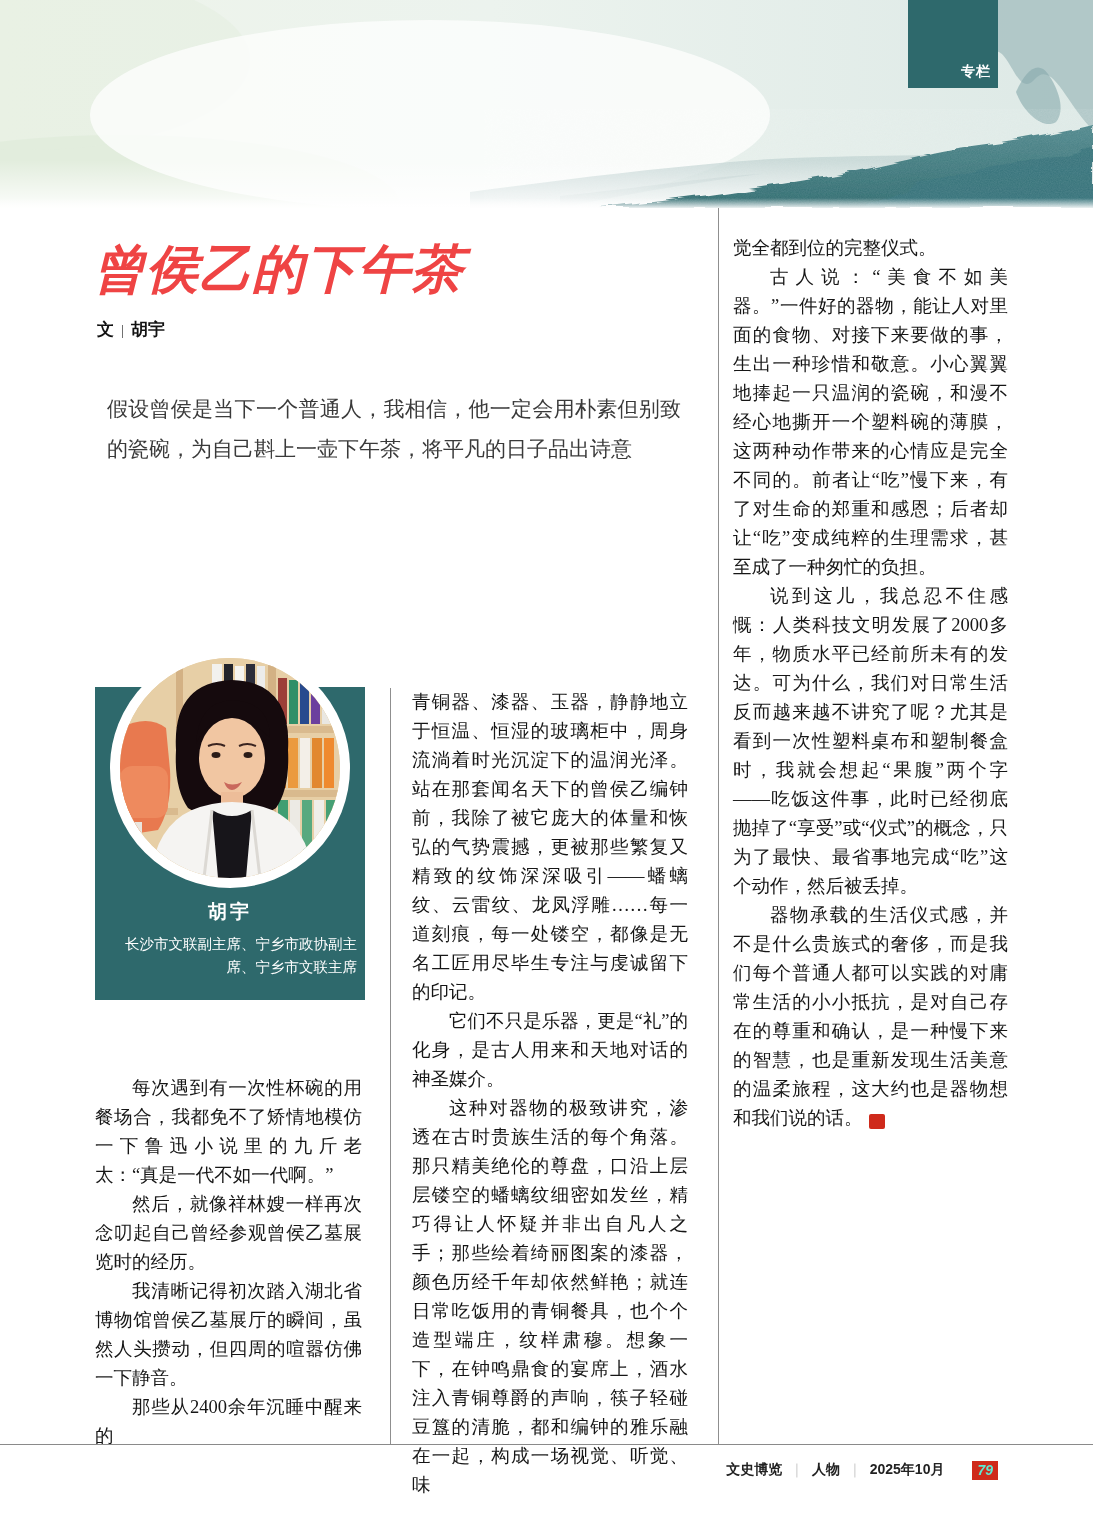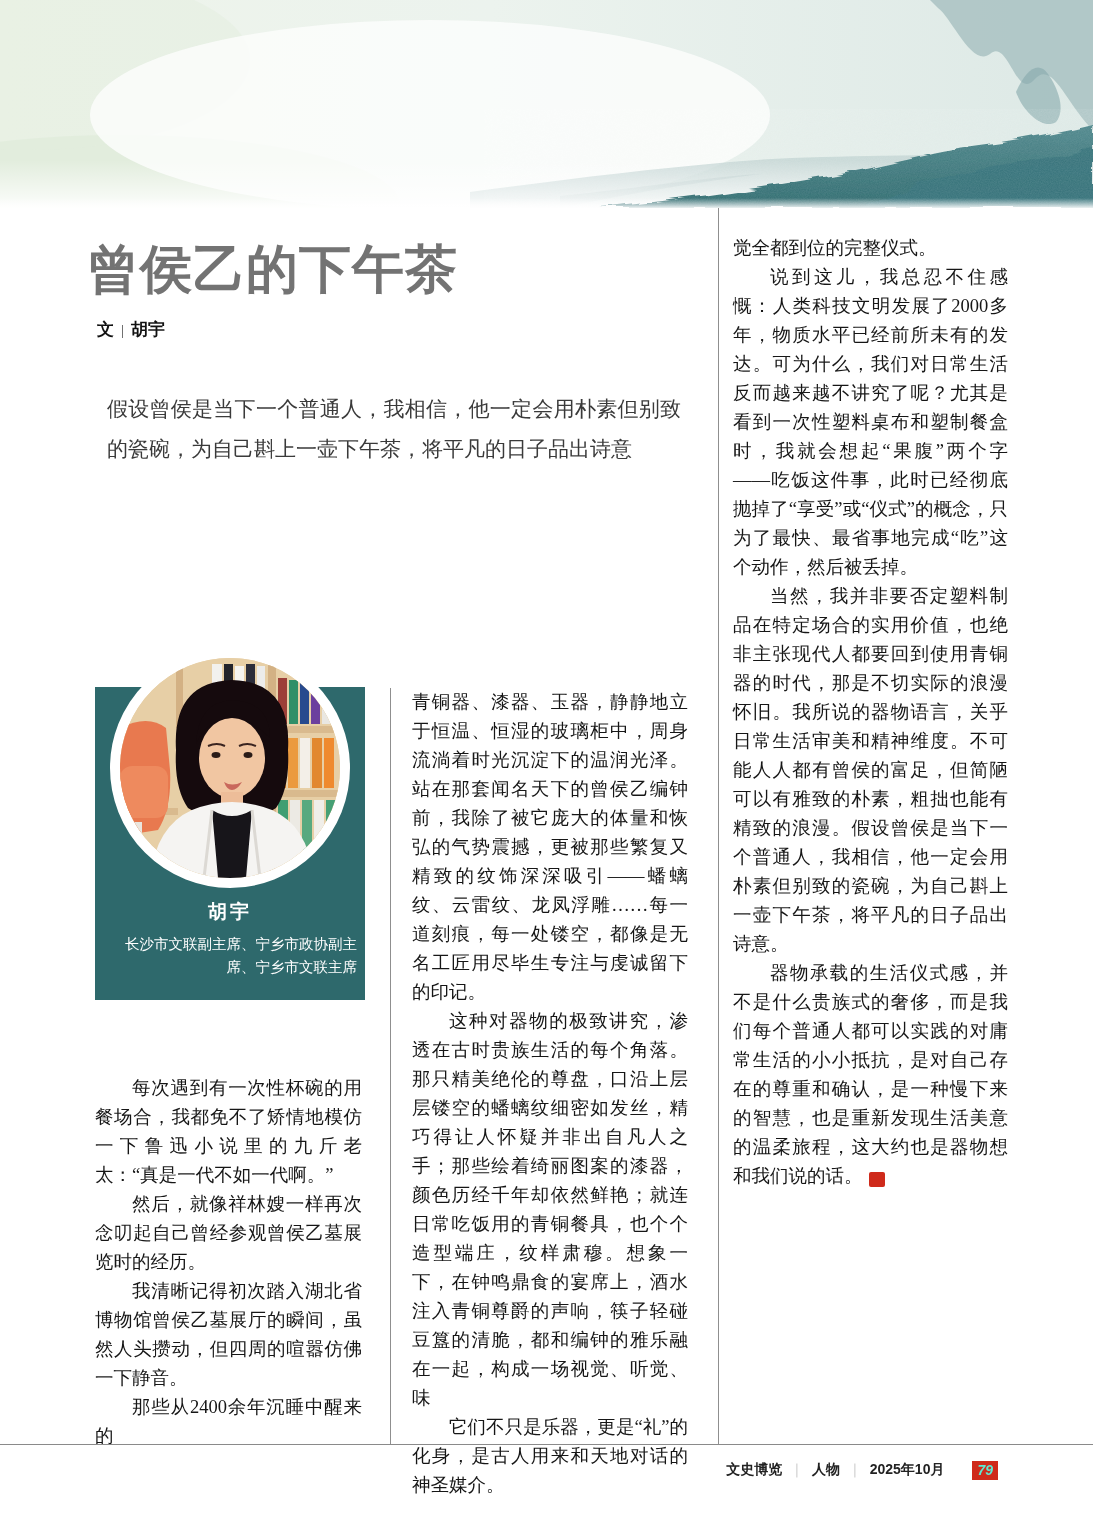--- a/index.html
+++ b/index.html
@@ -9,22 +9,22 @@
 
   
   .header{position:absolute;left:0;top:0;width:1093px;height:208px;overflow:hidden;}
   .header svg{display:block;}
   .column-tag{position:absolute;left:908px;top:0;width:90px;height:88px;background:var(--teal);
         color:#fff;display:flex;align-items:flex-end;justify-content:flex-end;
         padding:0 7px 7px 0;box-sizing:border-box;
         font-family:"Liberation Sans",sans-serif;font-size:14px;font-weight:bold;letter-spacing:1px;}
 
   
-  .title{position:absolute;left:87px;top:240px;font-family:"Liberation Sans",sans-serif;
-        font-weight:900;font-size:52px;line-height:1.15;color:#737373;letter-spacing:1px;}
+  .title{position:absolute;left:93px;top:240px;font-family:"Liberation Sans",sans-serif;
+        font-weight:900;font-size:52px;line-height:1.15;color:#ef4444;letter-spacing:1px;font-style:italic;}
   .byline{position:absolute;left:97px;top:318px;font-size:17px;font-weight:bold;color:#111;}
   .byline .bar{font-weight:normal;color:#444;margin:0 7px;font-size:15px;}
   .standfirst{position:absolute;left:95px;top:377px;width:574px;
         font-family:"Liberation Sans",sans-serif;font-size:21px;line-height:40px;
         color:#3a3a3a;text-align:justify;}
 
   
   .col{position:absolute;font-size:18.5px;line-height:29px;color:#161616;text-align:justify;}
   .col p{margin:0;}
   .col p.ind{text-indent:2em;}
@@ -107,20 +107,23 @@
         <rect x="1045" y="158" width="3" height="10"></rect>
       </g>
 
       <path d="M600,208 C680,200 760,188 830,176 C890,166 930,152 980,146 C1020,141 1060,133 1093,125 L1093,208 Z" fill="url(#tealG)" filter="url(#roughF)"></path>
       <path d="M860,208 C910,188 960,172 1000,166 C1040,160 1070,152 1093,148 L1093,208 Z" fill="#35727a" opacity="0.9" filter="url(#roughF)"></path>
       <rect x="540" y="118" width="553" height="90" filter="url(#noiseF)" opacity="0.16"></rect>
       <rect x="0" y="198" width="1093" height="10" fill="url(#fadeWhite)"></rect>
     </svg>
   </div>
 
+  <div class="column-tag">
+    <span>专栏</span>
+  </div>
 
   <h1 class="title" style="margin:0;">曾侯乙的下午茶</h1>
   <div class="byline">
     <span>文</span><span class="bar">|</span><span>胡宇</span>
   </div>
   <p class="standfirst" style="margin:12px;">假设曾侯是当下一个普通人，我相信，他一定会用朴素但别致的瓷碗，为自己斟上一壶下午茶，将平凡的日子品出诗意</p>
 
   <div class="author-card">
     <div class="author-name">胡宇</div>
     <div class="author-titles">长沙市文联副主席、宁乡市政协副主席、宁乡市文联主席</div>
@@ -181,27 +184,27 @@
   </div>
 
   <div class="col col-left">
       <p class="ind">每次遇到有一次性杯碗的用餐场合，我都免不了矫情地模仿一下鲁迅小说里的九斤老太：“真是一代不如一代啊。”</p>
       <p class="ind">然后，就像祥林嫂一样再次念叨起自己曾经参观曾侯乙墓展览时的经历。</p>
       <p class="ind">我清晰记得初次踏入湖北省博物馆曾侯乙墓展厅的瞬间，虽然人头攒动，但四周的喧嚣仿佛一下静音。</p>
       <p class="ind">那些从2400余年沉睡中醒来的</p>
     </div>
   <div class="col col-mid">
       <p class="">青铜器、漆器、玉器，静静地立于恒温、恒湿的玻璃柜中，周身流淌着时光沉淀下的温润光泽。站在那套闻名天下的曾侯乙编钟前，我除了被它庞大的体量和恢弘的气势震撼，更被那些繁复又精致的纹饰深深吸引——蟠螭纹、云雷纹、龙凤浮雕……每一道刻痕，每一处镂空，都像是无名工匠用尽毕生专注与虔诚留下的印记。</p>
+      <p class="ind">它们不只是乐器，更是“礼”的化身，是古人用来和天地对话的神圣媒介。</p>
       <p class="ind">这种对器物的极致讲究，渗透在古时贵族生活的每个角落。那只精美绝伦的尊盘，口沿上层层镂空的蟠螭纹细密如发丝，精巧得让人怀疑并非出自凡人之手；那些绘着绮丽图案的漆器，颜色历经千年却依然鲜艳；就连日常吃饭用的青铜餐具，也个个造型端庄，纹样肃穆。想象一下，在钟鸣鼎食的宴席上，酒水注入青铜尊爵的声响，筷子轻碰豆簋的清脆，都和编钟的雅乐融在一起，构成一场视觉、听觉、味</p>
-      <p class="ind">它们不只是乐器，更是“礼”的化身，是古人用来和天地对话的神圣媒介。</p>
     </div>
   <div class="col col-right">
       <p class="">觉全都到位的完整仪式。</p>
+      <p class="ind">古人说：“美食不如美器。”一件好的器物，能让人对里面的食物、对接下来要做的事，生出一种珍惜和敬意。小心翼翼地捧起一只温润的瓷碗，和漫不经心地撕开一个塑料碗的薄膜，这两种动作带来的心情应是完全不同的。前者让“吃”慢下来，有了对生命的郑重和感恩；后者却让“吃”变成纯粹的生理需求，甚至成了一种匆忙的负担。</p>
       <p class="ind">说到这儿，我总忍不住感慨：人类科技文明发展了2000多年，物质水平已经前所未有的发达。可为什么，我们对日常生活反而越来越不讲究了呢？尤其是看到一次性塑料桌布和塑制餐盒时，我就会想起“果腹”两个字——吃饭这件事，此时已经彻底抛掉了“享受”或“仪式”的概念，只为了最快、最省事地完成“吃”这个动作，然后被丢掉。</p>
-      <p class="ind">当然，我并非要否定塑料制品在特定场合的实用价值，也绝非主张现代人都要回到使用青铜器的时代，那是不切实际的浪漫怀旧。我所说的器物语言，关乎日常生活审美和精神维度。不可能人人都有曾侯的富足，但简陋可以有雅致的朴素，粗拙也能有精致的浪漫。假设曾侯是当下一个普通人，我相信，他一定会用朴素但别致的瓷碗，为自己斟上一壶下午茶，将平凡的日子品出诗意。</p>
       <p class="ind">器物承载的生活仪式感，并不是什么贵族式的奢侈，而是我们每个普通人都可以实践的对庸常生活的小小抵抗，是对自己存在的尊重和确认，是一种慢下来的智慧，也是重新发现生活美意的温柔旅程，这大约也是器物想和我们说的话。<span class="endmark">R</span></p>
     </div>
 
   <div class="vline vline-1"></div>
   <div class="vline vline-2"></div>
   <div class="hrule"></div>
 
   <div class="footer">
     <span>文史博览</span>
     <span class="sep">｜</span>

